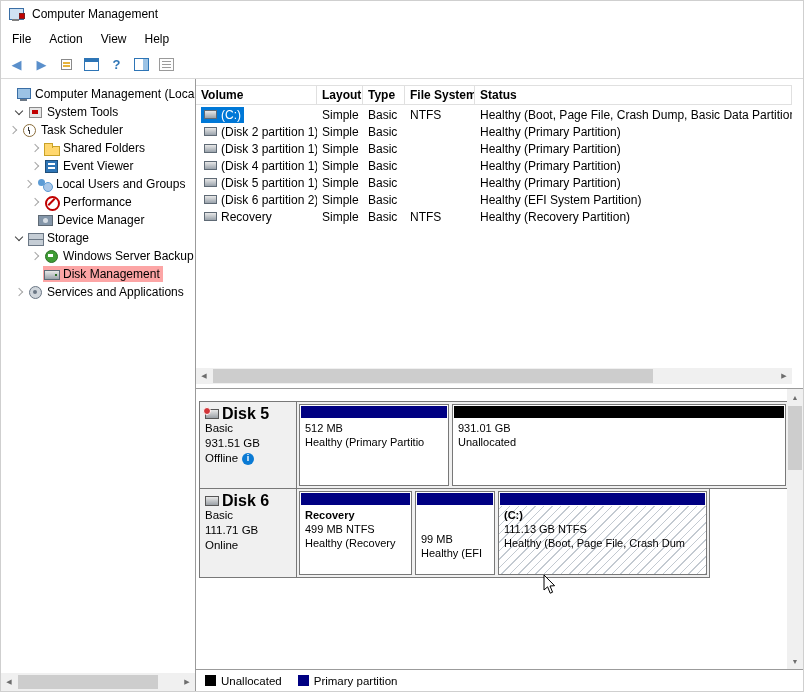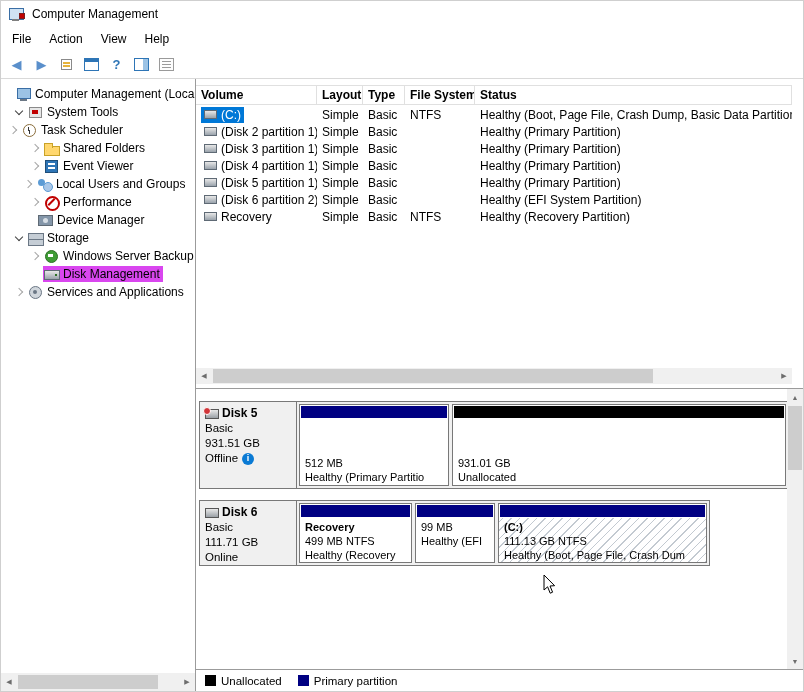--- a/index.html
+++ b/index.html
@@ -88,32 +88,32 @@
 
   
   .vl-hscroll { position: absolute; top: 289px; left: 0; width: 596px; height: 16px; background: #f0f0f0; }
   .sb-btn { position: absolute; top: 0; width: 16px; height: 16px; display: flex; align-items: center; justify-content: center; color: #6d6d6d; font-size: 7px; }
   .sb-thumb-h { position: absolute; top: 1px; height: 14px; background: #cdcdcd; }
 
   
   .graph-panel { position: absolute; top: 309px; left: 0; right: 0; bottom: 22px; border-top: 1px solid #9b9b9b; background: #fff; overflow: hidden; }
   .disk-row { position: absolute; left: 3px; display: flex; border: 1px solid #787878; background: #f0f0f0; }
   .disk-label { width: 97px; flex: none; border-right: 1px solid #787878; padding: 4px 5px; line-height: 15px; font-size: 11.5px; }
-  .disk-name { font-weight: bold; display: flex; align-items: center; gap: 3px; font-size: 12px; text-align: center; }
+  .disk-name { font-weight: bold; display: flex; align-items: center; gap: 3px; font-size: 16px; text-align: center; }
   .dicon { width: 14px; height: 10px; background: linear-gradient(#e8e8e8,#9aa0a6); border: 1px solid #555; position: relative; flex: none; }
   .off-badge { position: absolute; left: -3px; top: -3px; width: 8px; height: 8px; border-radius: 50%; background: #d13438; border: 1px solid #fff; }
   .disk-status { display: flex; align-items: center; gap: 4px; }
   .info-ico { width: 12px; height: 12px; border-radius: 50%; background: #0a7ad4; color: #fff; font-size: 9px; font-weight: bold; display: flex; align-items: center; justify-content: center; flex: none; }
   .info-ico::before { content: "i"; }
 
   .partitions { display: flex; gap: 3px; padding: 2px; }
   .part { border: 1px solid #787878; background: #fff; display: flex; flex-direction: column; }
   .pstrip { height: 12px; margin: 1px; flex: none; }
   .pbody { flex: 1; font-size: 11px; line-height: 14px; padding: 2px 5px; white-space: nowrap; overflow: hidden; display: flex; flex-direction: column; }
-  .pbody.low { justify-content: flex-end; padding-bottom: 1px; }
+  .pbody.low { padding-bottom: 8px; }
   .ptitle { font-weight: bold; }
   .hatch { background-image: repeating-linear-gradient(315deg, #c3cad1 0 1px, transparent 1px 6px); }
 
   
   .vscroll { position: absolute; top: 0; right: 0; width: 16px; bottom: 0; background: #f0f0f0; }
   .vs-btn { position: absolute; left: 0; width: 16px; height: 16px; display: flex; align-items: center; justify-content: center; color: #6d6d6d; font-size: 7px; }
   .vs-thumb { position: absolute; left: 1px; width: 14px; top: 17px; height: 64px; background: #cdcdcd; }
 
   
   .legend { position: absolute; left: 0; right: 0; bottom: 0; height: 22px; display: flex; align-items: center; gap: 16px; padding: 0 9px; background: #fff; border-top: 1px solid #9b9b9b; }
@@ -237,21 +237,21 @@
       </div>
       <div class="tree-item" style="padding-left:22px">
         <span class="exp exp-closed"></span>
         <span class="tsel">
             <span class="ti i-backup"></span>
             <span class="tlabel">Windows Server Backup</span>
           </span>
       </div>
       <div class="tree-item" style="padding-left:22px">
         <span class="exp"></span>
-        <span class="tsel" style="background: #d946ef;">
+        <span class="tsel" style="background: #fca5a5;">
             <span class="ti i-diskmgmt"></span>
             <span class="tlabel">Disk Management</span>
           </span>
       </div>
       <div class="tree-item" style="padding-left:6px">
         <span class="exp exp-closed"></span>
         <span class="tsel">
             <span class="ti i-services"></span>
             <span class="tlabel">Services and Applications</span>
           </span>
@@ -375,21 +375,21 @@
             <div class="part" style="width:334px">
               <div class="pstrip" style="background: rgb(0, 0, 0);"></div>
               <div class="pbody low">
                 <div>931.01 GB</div>
                 <div>Unallocated</div>
               </div>
             </div>
           </div>
         </div>
 
-        <div class="disk-row" style="top:111px;height:66px">
+        <div class="disk-row" style="top:99px;height:90px">
           <div class="disk-label">
             <div class="disk-name">
                 <span class="dicon"></span>
                 <span>Disk 6</span>
               </div>
             <div>Basic</div>
             <div>111.71 GB</div>
             <div class="disk-status">
                 <span>Online</span>
               </div>

